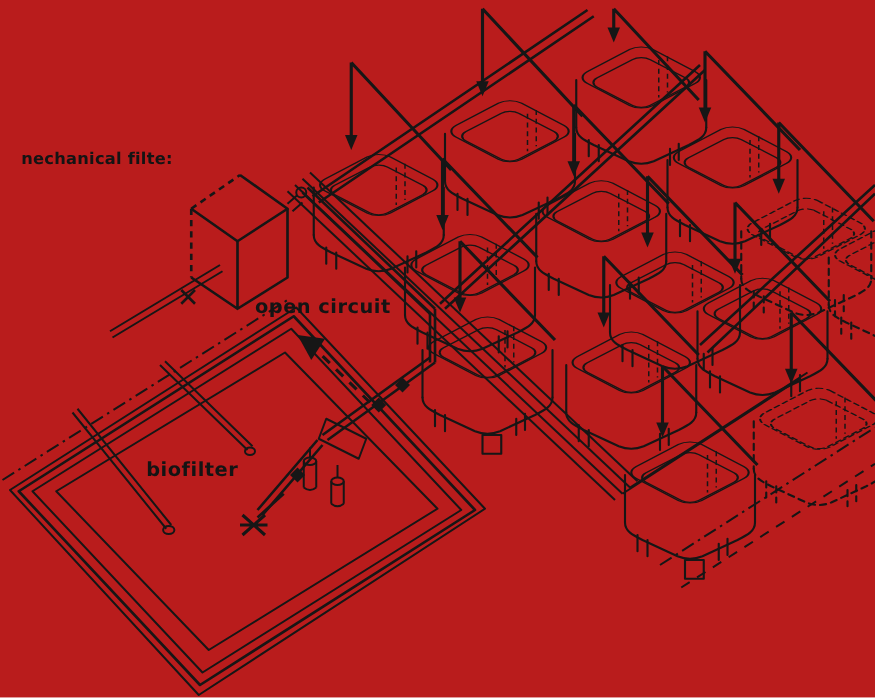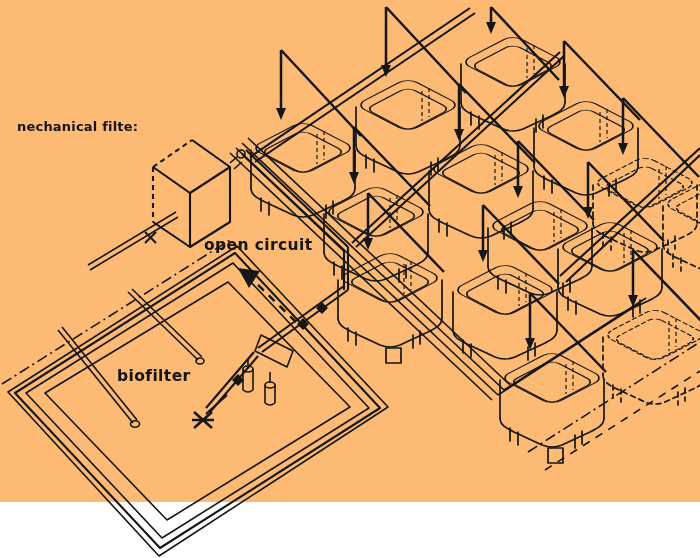--- a/index.html
+++ b/index.html
@@ -1,16 +1,16 @@
 <!DOCTYPE html>
 <html><head>
 <meta charset="utf-8">
 <style>
   html,body{margin:0;padding:0;background:#fff;width:700px;height:558px;overflow:hidden;}
-  #stage{position:relative;width:700px;height:502px;background:#fdba74;}
+  #stage{position:relative;width:700px;height:558px;background:#b91c1c;}
   svg{display:block;}
   svg text{font-family:"DejaVu Sans","Liberation Sans",sans-serif;font-weight:bold;fill:#141414;}
   .lblS{font-size:13px;letter-spacing:.2px;}
   .lblM{font-size:15.5px;letter-spacing:.4px;}
   
   .tk{fill:none;stroke:#161616;stroke-width:1.7;stroke-linejoin:round;stroke-linecap:round;}
   .tkd{fill:none;stroke:#161616;stroke-width:1.2;stroke-dasharray:4 3;}
   
   .pp{fill:none;stroke:#161616;stroke-width:2.5;stroke-linecap:butt;stroke-linejoin:round;}
   .pm{fill:none;stroke:#161616;stroke-width:2.1;stroke-linejoin:round;}

